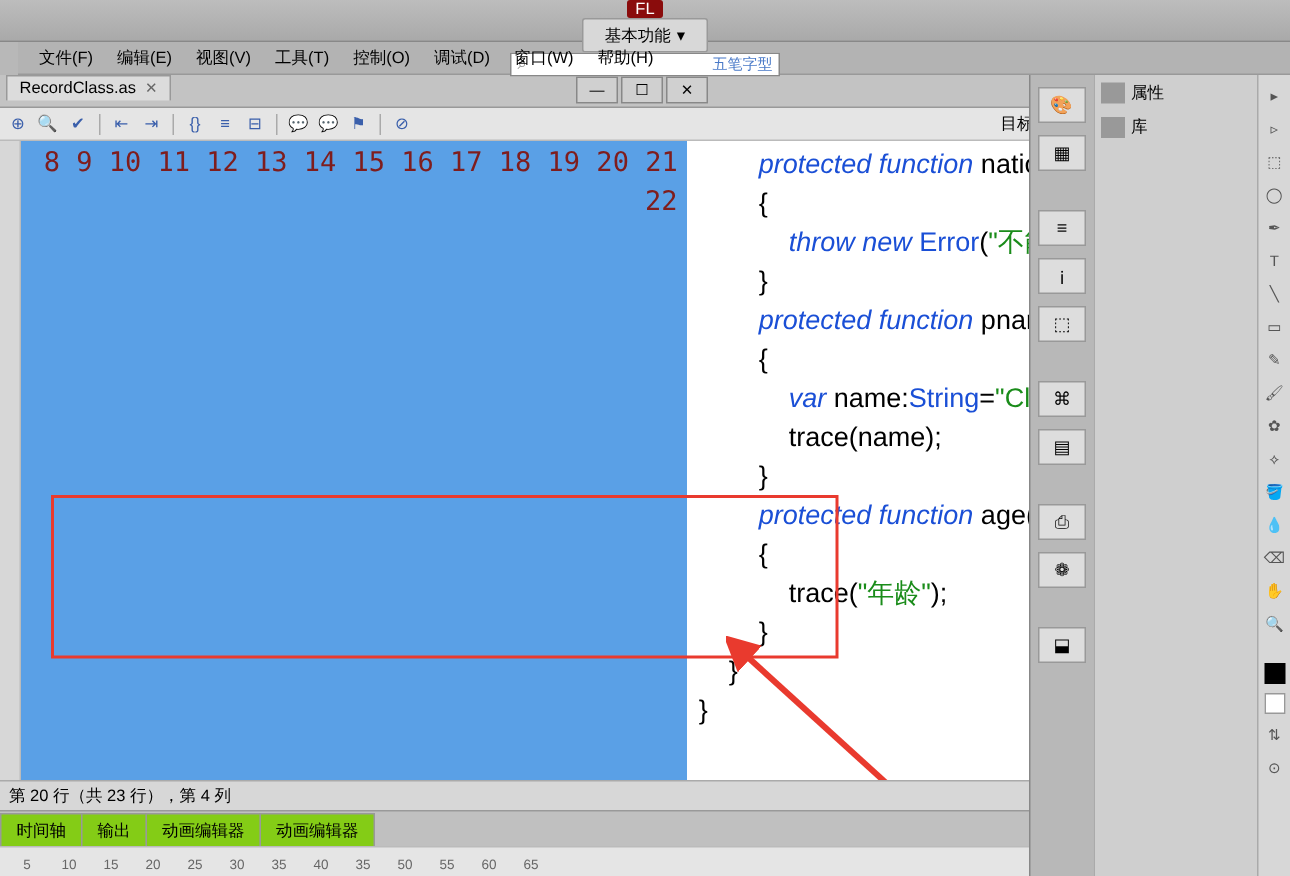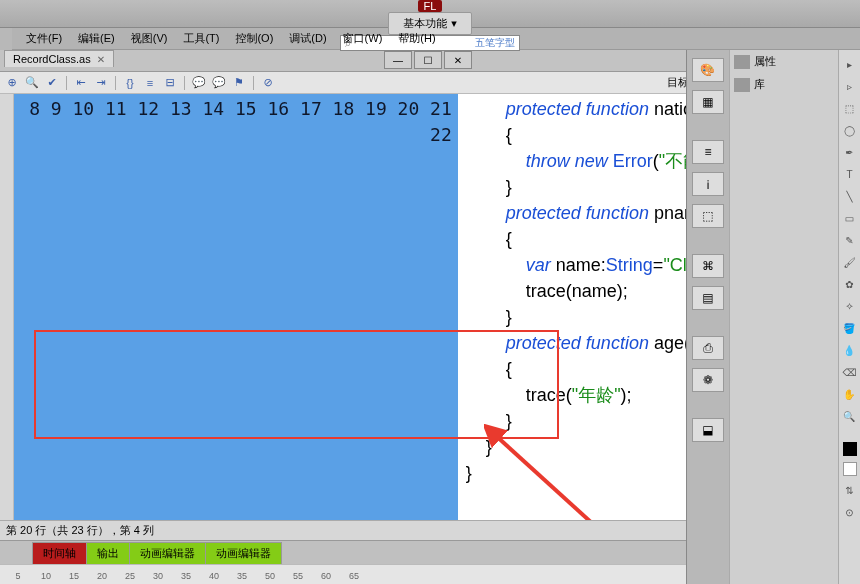--- a/index.html
+++ b/index.html
@@ -17,31 +17,31 @@
 .tab { background: #dcdcdc; border: 1px solid #999; border-bottom: none; padding: 2px 8px; font-size: 11px; display: flex; align-items: center; gap: 6px; margin-left: 4px; }
 .tab-close { font-size: 10px; color: #666; }
 .toolbar { display: flex; align-items: center; background: #e5e5e5; height: 22px; padding: 0 4px; gap: 4px; border-bottom: 1px solid #bbb; }
 .tb-icon { width: 16px; height: 16px; display: flex; align-items: center; justify-content: center; font-size: 11px; color: #3a5fab; }
 .tb-sep { width: 1px; height: 14px; background: #aaa; margin: 0 2px; }
 .tb-target { font-size: 11px; margin-left: auto; display: flex; align-items: center; gap: 4px; }
 .tb-target-sel { border: 1px solid #aaa; background: #fff; width: 120px; height: 15px; }
 .main-area { display: flex; height: calc(584px - 28px - 22px - 22px - 22px - 18px - 24px - 22px); position: relative; }
 .gutter-left { width: 14px; background: #d7d7d7; border-right: 1px solid #bbb; }
 .code-wrap { flex: 1; display: flex; background: #fff; overflow: hidden; position: relative; }
-.lineno-col { background: #5aa0e6; color: #0f172a; font-family: Consolas, monospace; font-size: 18px; text-align: right; padding: 2px 6px 2px 2px; line-height: 26px; }
+.lineno-col { background: #5aa0e6; color: #7f1d1d; font-family: Consolas, monospace; font-size: 18px; text-align: right; padding: 2px 6px 2px 2px; line-height: 26px; }
 .code-col { font-family: Consolas, monospace; font-size: 18px; line-height: 26px; white-space: pre; padding: 2px 0 2px 8px; }
 .k { color: #1a4fd6; font-style: italic; } 
 .t { color: #1a4fd6; } 
 .s { color: #1a8c1a; } 
 .scroll-right { width: 16px; background: #e5e5e5; border-left: 1px solid #bbb; position: relative; }
 .scroll-thumb { position: absolute; top: 4px; left: 2px; right: 2px; height: 60px; background: #c0c0c0; border: 1px solid #999; }
 .statusbar { font-size: 11px; background: #d7d7d7; padding: 2px 6px; border-top: 1px solid #aaa; height: 20px; }
 .bottom-tabs { display: flex; background: #c0c0c0; height: 24px; border-top: 1px solid #999; align-items: flex-end; }
 .btab { font-size: 11px; padding: 3px 10px; background: #84cc16; border: 1px solid #999; border-bottom: none; margin-right: -1px; }
-.btab.active { background: #b91c1c; margin-left: 32px; }
+.btab.active { background: #84cc16; }
 .timeline { height: 22px; background: #e5e5e5; display: flex; align-items: center; font-size: 9px; color: #666; padding: 0 4px; border-top: 1px solid #bbb; }
 .timeline span { width: 28px; text-align: center; }
 .highlight-box { position: absolute; border: 2.5px solid #e93a2e; left: 20px; top: 236px; width: 525px; height: 109px; pointer-events: none; }
 .arrow { position: absolute; left: 470px; top: 330px; pointer-events: none; }
 .right-panel { position: absolute; right: 0; top: 50px; bottom: 0; width: 152px; background: #b8b8b8; border-left: 1px solid #888; display: flex; }
 .mid-tools { width: 42px; display: flex; flex-direction: column; gap: 8px; align-items: center; padding-top: 8px; }
 .mid-btn { width: 32px; height: 24px; background: #ddd; border: 1px solid #999; font-size: 12px; display: flex; align-items: center; justify-content: center; }
 .prop-panel { flex: 1; background: #cfcfcf; border-left: 1px solid #aaa; text-align: center; }
 .prop-row { display: flex; align-items: center; gap: 4px; font-size: 11px; padding: 4px; }
 .prop-icon { width: 16px; height: 14px; background: #999; }

